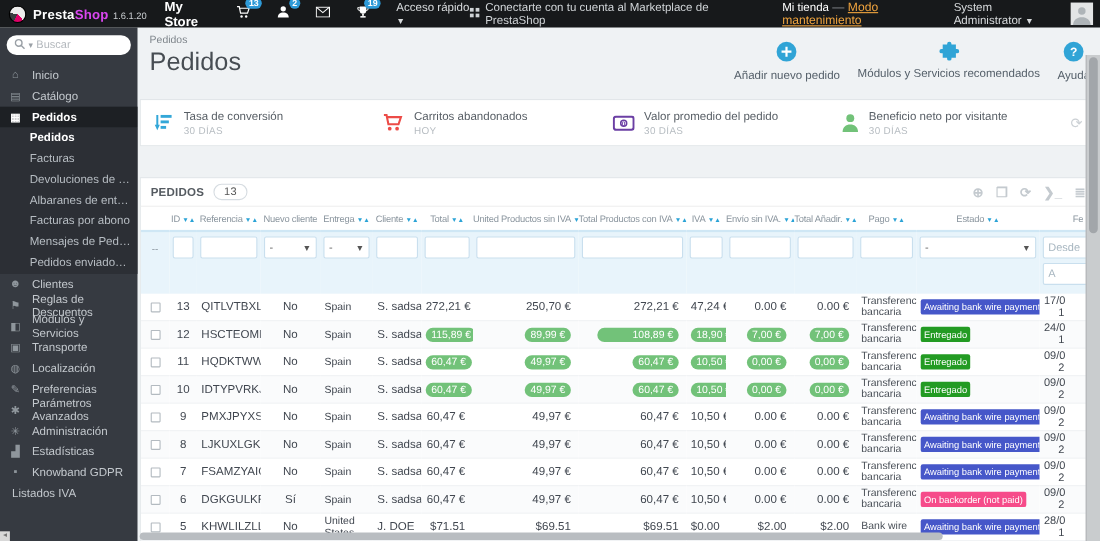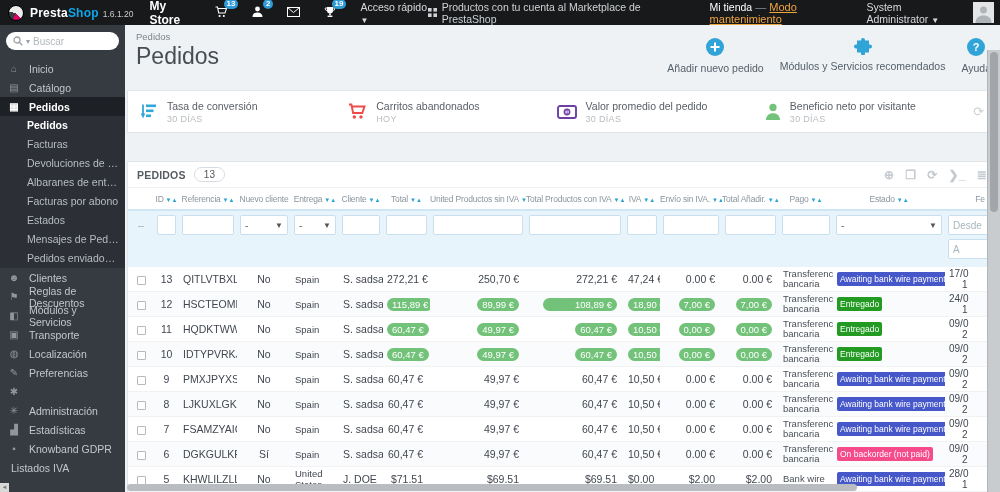--- a/index.html
+++ b/index.html
@@ -6,21 +6,21 @@
   html,body { width:1000px; height:492px; overflow:hidden; }
   body { font-family:"Liberation Sans", sans-serif; background:#eff2f4; position:relative; }
 
   
   .topbar { height:25px; background:#17191b; display:flex; align-items:center; color:#fff;
             font-size:11px; padding:0 6px 0 8px; position:relative; z-index:6; }
   .ps-logo { width:16px; height:16px; border-radius:50%; flex:none;
              background:conic-gradient(#ececec 0 38%, #df0067 38% 58%, #3a3d40 58% 78%, #ececec 78% 100%);
              border:1px solid #000; }
   .brand { font-weight:bold; font-size:12px; margin-left:6px; letter-spacing:.2px; }
-  .brand .shop { color:#0ea5e9; }
+  .brand .shop { color:#d946ef; }
   .version { font-size:8.5px; color:#c9cdd0; margin-left:4px; margin-top:2px; }
   .store { font-weight:bold; font-size:12px; margin-left:16px; }
   .tb-icons { display:flex; margin-left:22px; gap:24px; align-items:center; }
   .tb-icon { position:relative; display:inline-flex; cursor:pointer; }
   .bubble { position:absolute; top:-7px; right:-10px; background:#2e9ad8; color:#fff;
             border-radius:8px; font-size:8px; font-style:normal; padding:0 3px; height:10px; line-height:10px; font-weight:bold; }
   .quick { margin-left:24px; color:#d7dadc; cursor:pointer; font-size:10.5px; }
   .car { font-style:normal; font-size:8px; color:inherit; }
   .tb-right { margin-left:auto; display:flex; align-items:center; gap:14px; }
   .marketplace { display:inline-flex; align-items:center; gap:5px; color:#cfd3d6; font-size:10.5px; cursor:pointer; margin-right:40px; }
@@ -160,21 +160,21 @@
   </span>
   <span class="quick"><span>Acceso rápido</span> <i class="car">▼</i></span>
   <span class="tb-right">
     <span class="marketplace">
         <span id="svg-marketplace"><svg width="9" height="9" viewBox="0 0 10 10">
             <rect width="4" height="4" fill="#cfd3d6"></rect>
             <rect x="6" width="4" height="4" fill="#cfd3d6"></rect>
             <rect y="6" width="4" height="4" fill="#cfd3d6"></rect>
             <rect x="6" y="6" width="4" height="4" fill="#cfd3d6"></rect>
           </svg></span>
-        <span>Productos con tu cuenta al Marketplace de PrestaShop</span>
+        <span>Conectarte con tu cuenta al Marketplace de PrestaShop</span>
       </span>
     <span><span class="shop-link">Mi tienda</span>
     <span class="dash">—</span>
     <span class="maint">Modo mantenimiento</span></span>
     <span class="user"><span>System Administrator</span> <i class="car">▼</i></span>
     <span class="avatar"><span id="svg-avatar"><svg width="21" height="21" viewBox="0 0 21 21">
             <rect width="21" height="21" fill="#e3e5e6"></rect>
             <circle cx="10.5" cy="8" r="3.4" fill="#aeb4b8"></circle>
             <path d="M2.5 21c0-5 3.6-7.4 8-7.4s8 2.4 8 7.4z" fill="#aeb4b8"></path>
           </svg></span></span>
@@ -204,21 +204,20 @@
         <li class="menu-item active">
           <span class="mi">▦</span>
           <span>Pedidos</span>
         </li>
         <ul class="submenu">
           <li class="submenu-item active">Pedidos</li>
           <li class="submenu-item">Facturas</li>
           <li class="submenu-item">Devoluciones de mercancía</li>
           <li class="submenu-item">Albaranes de entrega</li>
           <li class="submenu-item">Facturas por abono</li>
-          <li class="submenu-item">Estados</li>
           <li class="submenu-item">Mensajes de Pedidos</li>
           <li class="submenu-item">Pedidos enviados a WebS...</li>
         </ul>
         <li class="menu-item">
           <span class="mi">☻</span>
           <span>Clientes</span>
         </li>
         <li class="menu-item">
           <span class="mi">⚑</span>
           <span>Reglas de Descuentos</span>
@@ -234,20 +233,21 @@
         <li class="menu-item">
           <span class="mi">◍</span>
           <span>Localización</span>
         </li>
         <li class="menu-item">
           <span class="mi">✎</span>
           <span>Preferencias</span>
         </li>
         <li class="menu-item">
           <span class="mi">✱</span>
+          <span>Parámetros Avanzados</span>
         </li>
         <li class="menu-item">
           <span class="mi">✳</span>
           <span>Administración</span>
         </li>
         <li class="menu-item">
           <span class="mi">▟</span>
           <span>Estadísticas</span>
         </li>
         <li class="menu-item">

